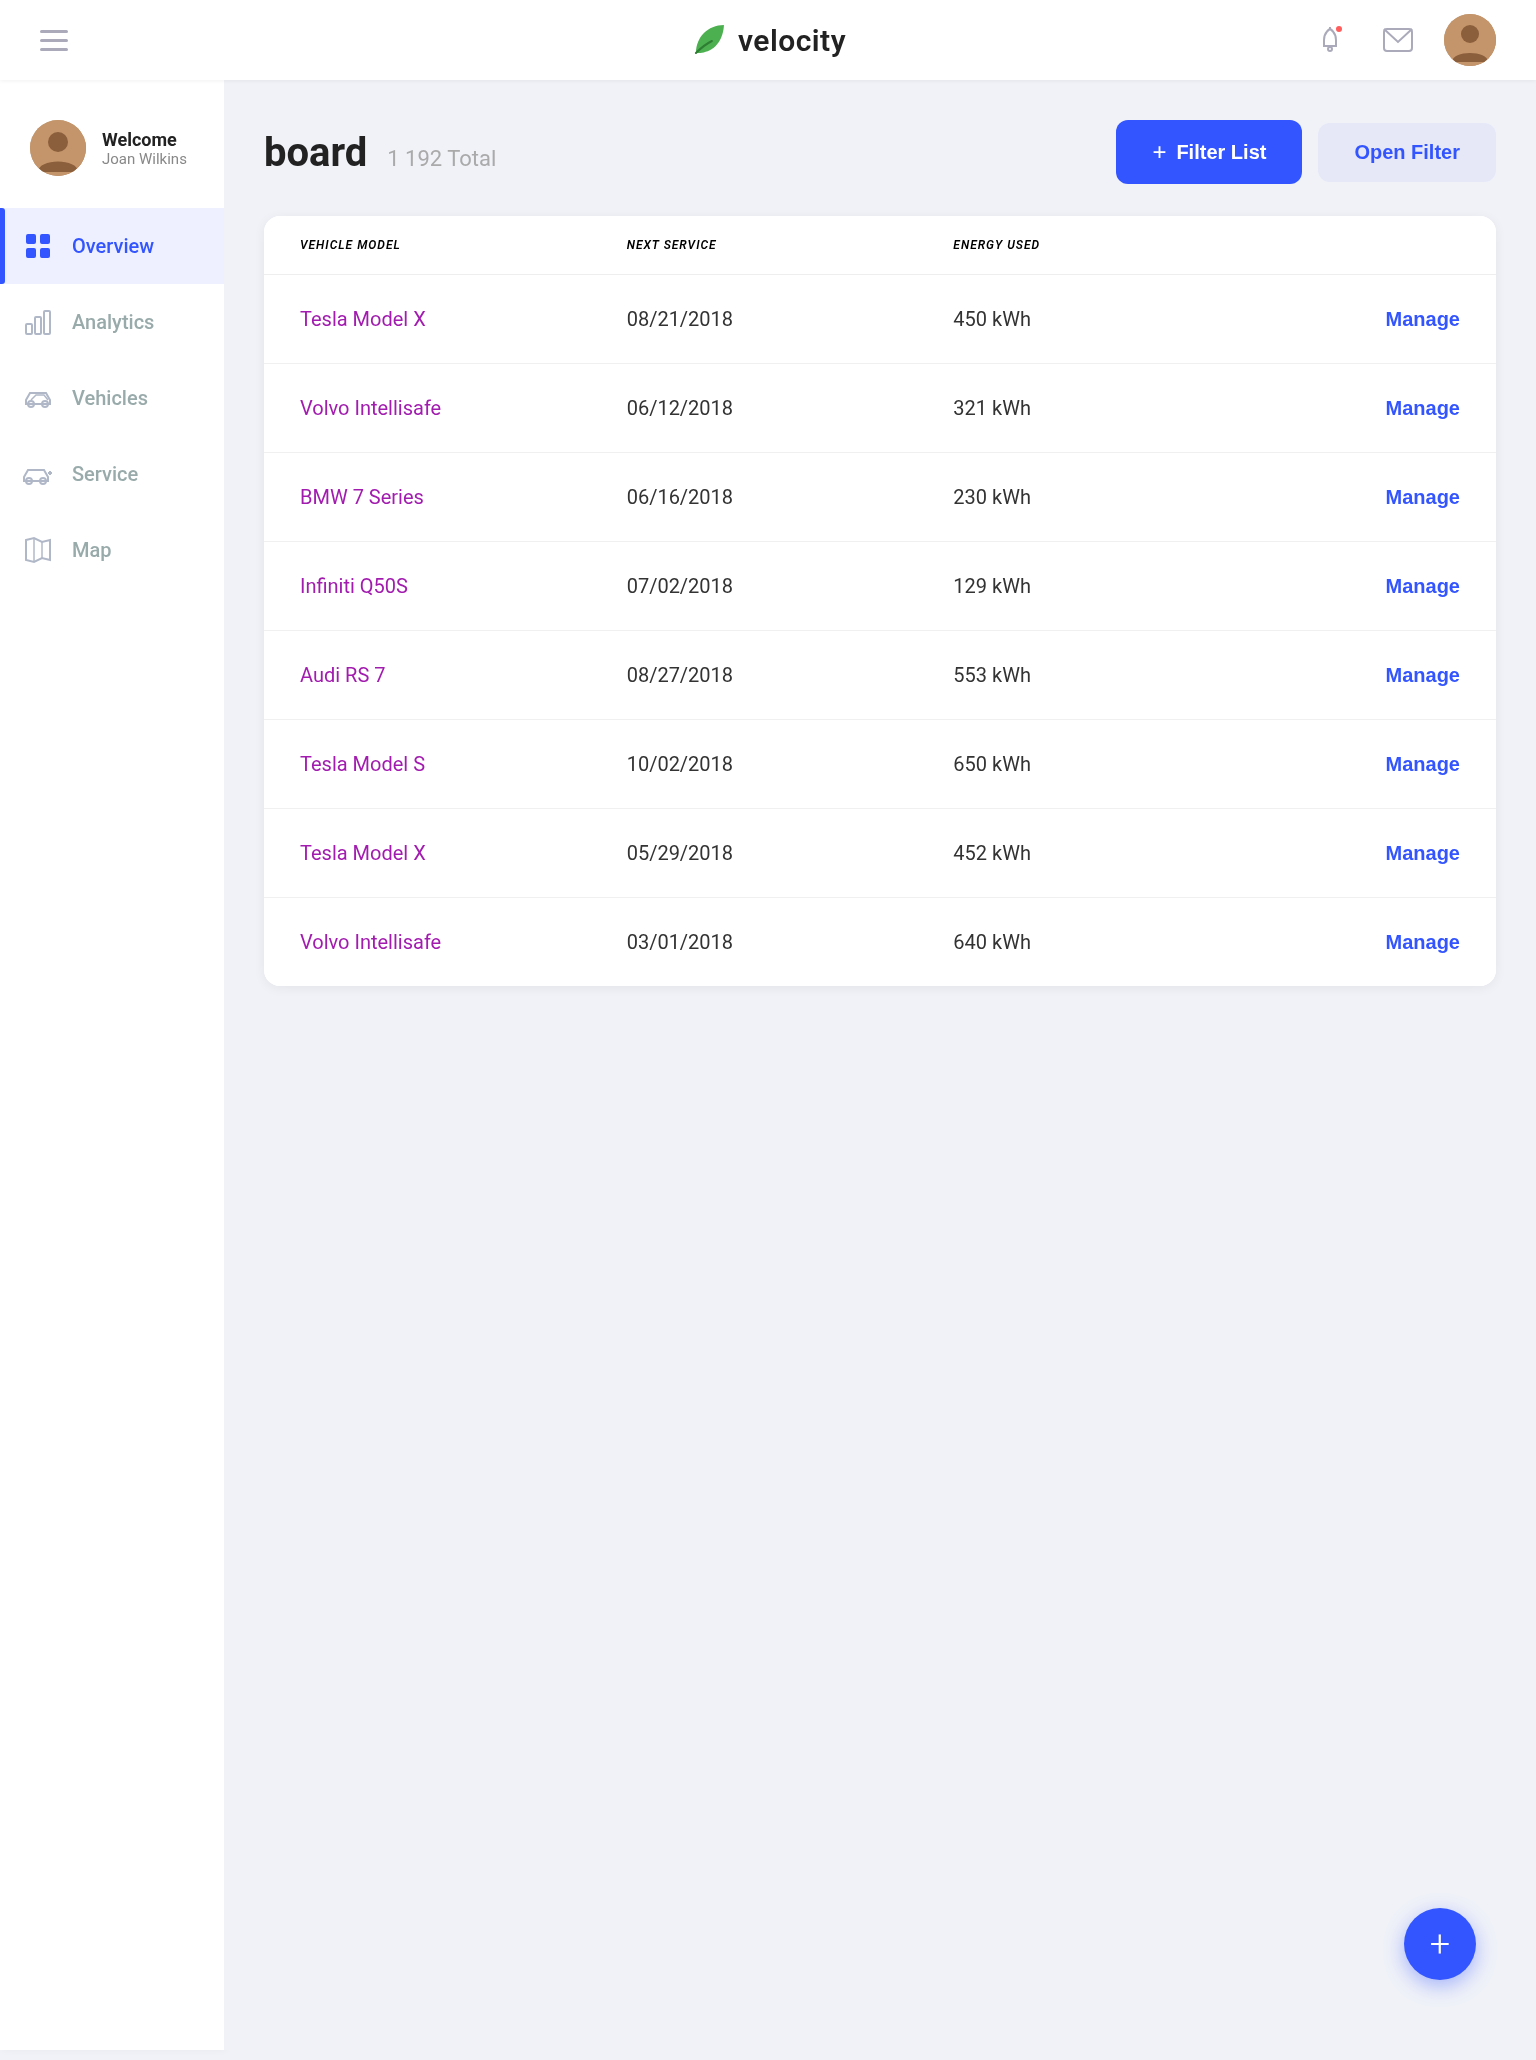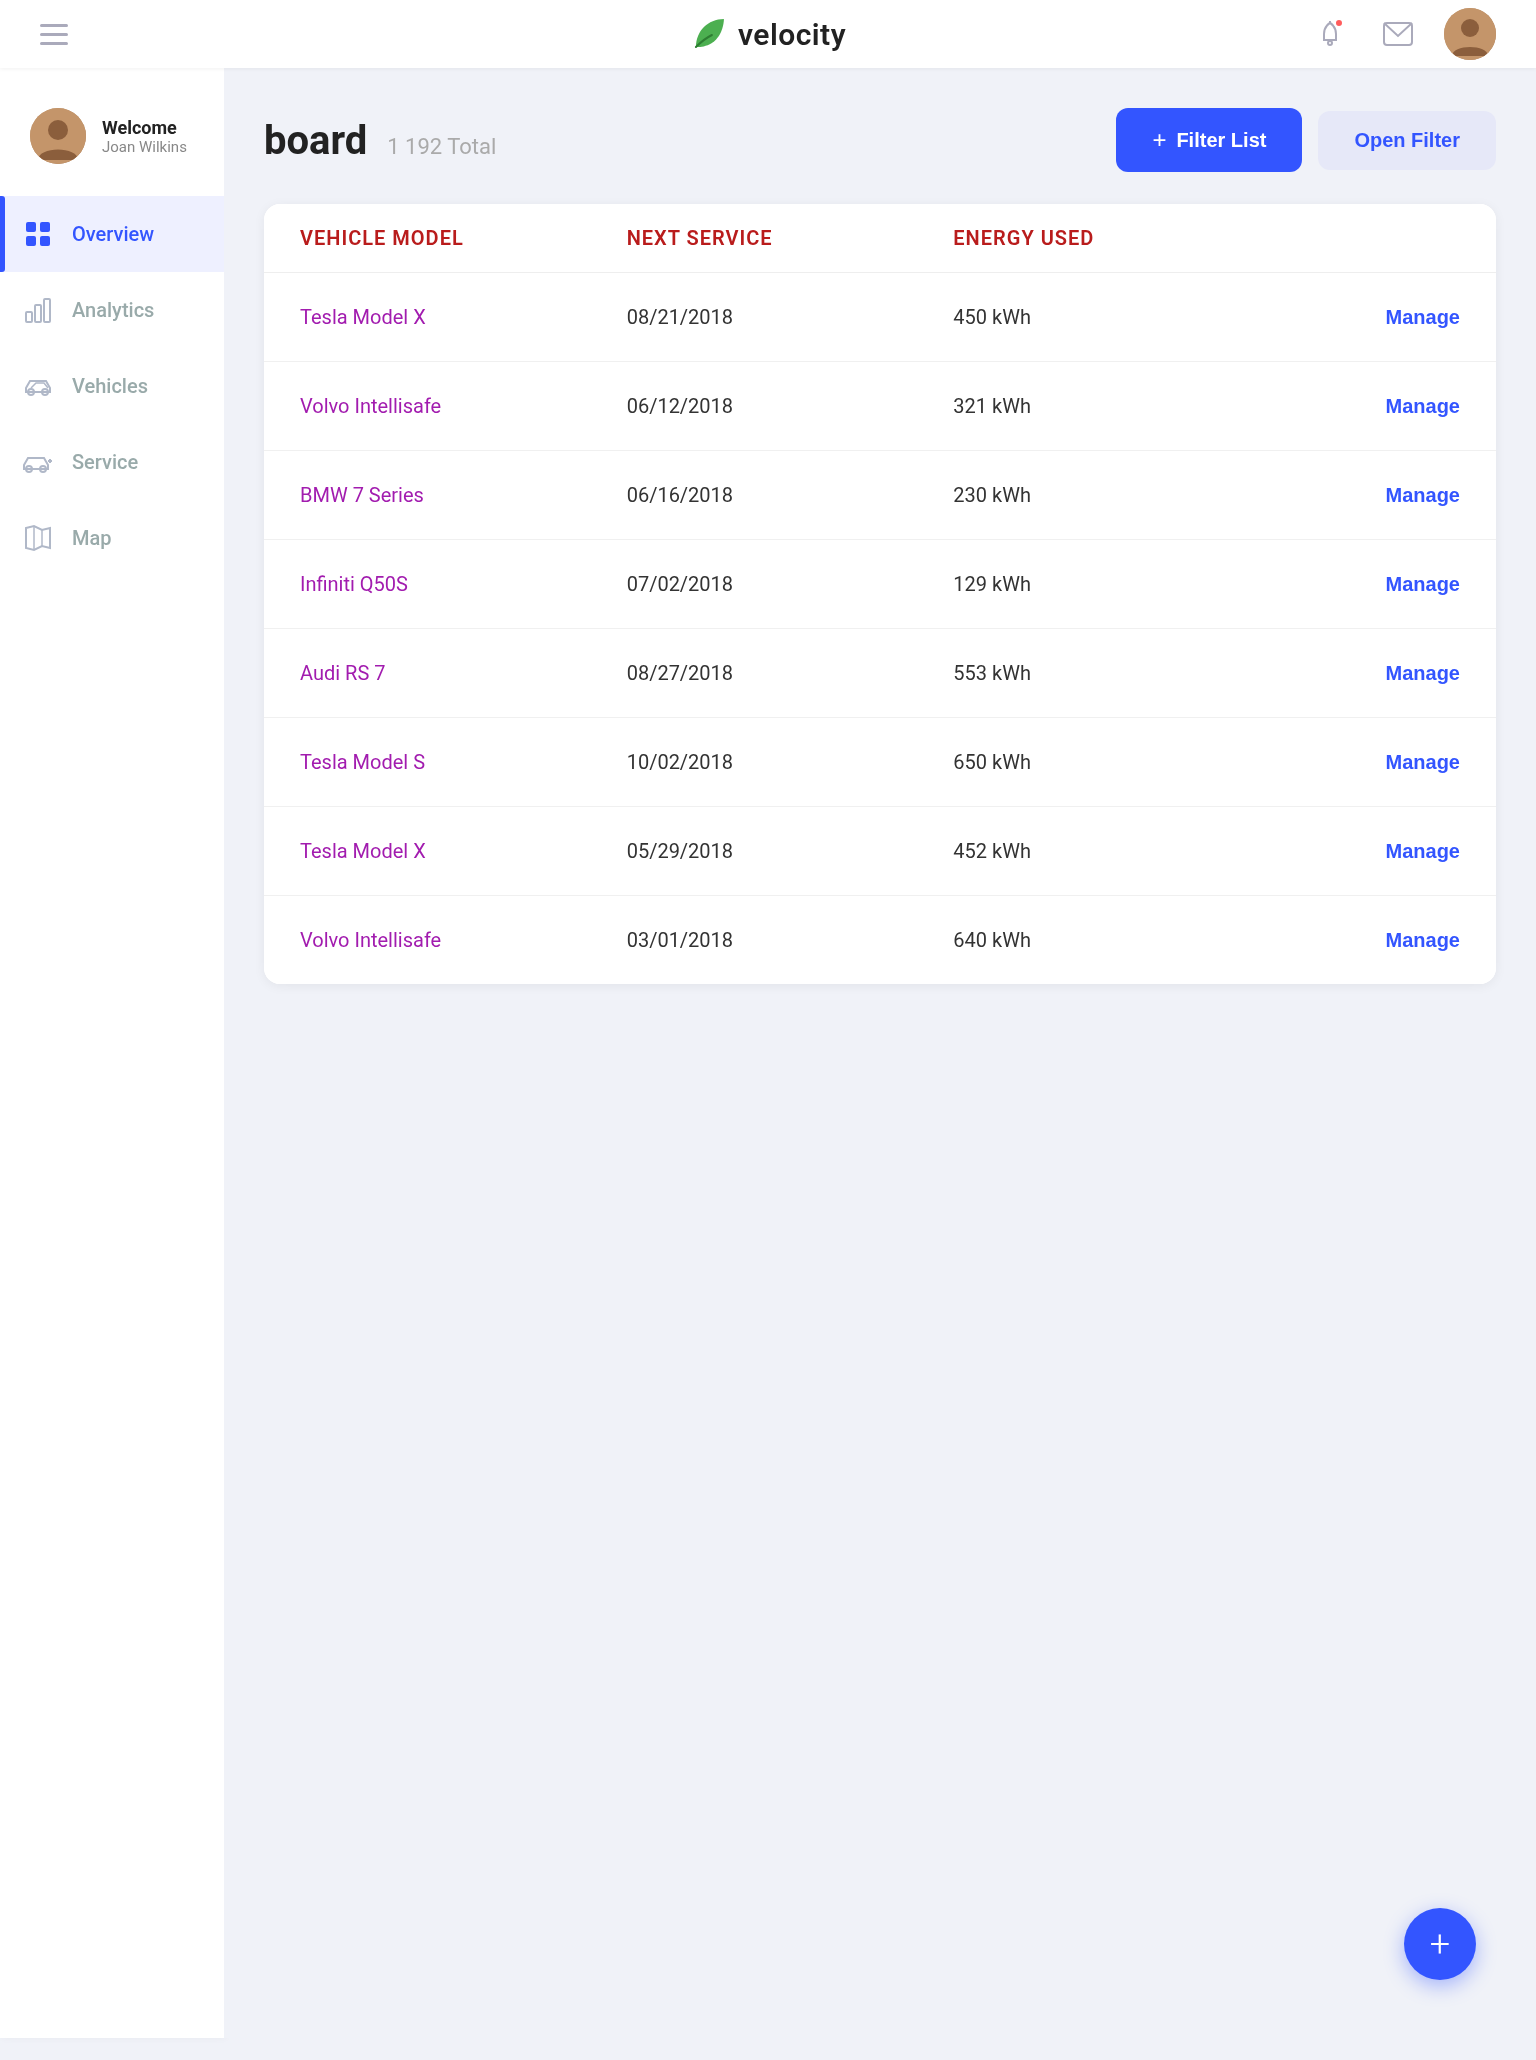--- a/index.html
+++ b/index.html
@@ -7,21 +7,21 @@
       font-family: -apple-system, BlinkMacSystemFont, 'Segoe UI', Roboto, sans-serif;
       background: #f0f2f8;
       width: 1536px;
       min-height: 2060px;
       overflow-x: hidden;
     }
 
     
     .topnav {
       background: #fff;
-      height: 68px;
+      height: 80px;
       display: flex;
       align-items: center;
       justify-content: space-between;
       padding: 0 40px;
       box-shadow: 0 1px 4px rgba(0,0,0,0.06);
       position: relative;
       z-index: 10;
     }
     .topnav-menu-icon {
       display: flex;
@@ -230,25 +230,26 @@
       box-shadow: 0 2px 12px rgba(0,0,0,0.06);
     }
     .table-header {
       display: grid;
       grid-template-columns: 1fr 1fr 1fr 180px;
       padding: 22px 36px;
       border-bottom: 1px solid #eee;
       background: #fff;
     }
     .table-header-cell {
-      font-size: 20px;
+      font-size: 12px;
       font-weight: 600;
-      color: #b91c1c;
+      color: #000000;
       letter-spacing: 1px;
       text-transform: uppercase;
+      font-style: italic;
     }
     .table-row {
       display: grid;
       grid-template-columns: 1fr 1fr 1fr 180px;
       padding: 32px 36px;
       border-bottom: 1px solid #f0f0f0;
       align-items: center;
       background: #fff;
     }
     .table-row:last-child {

